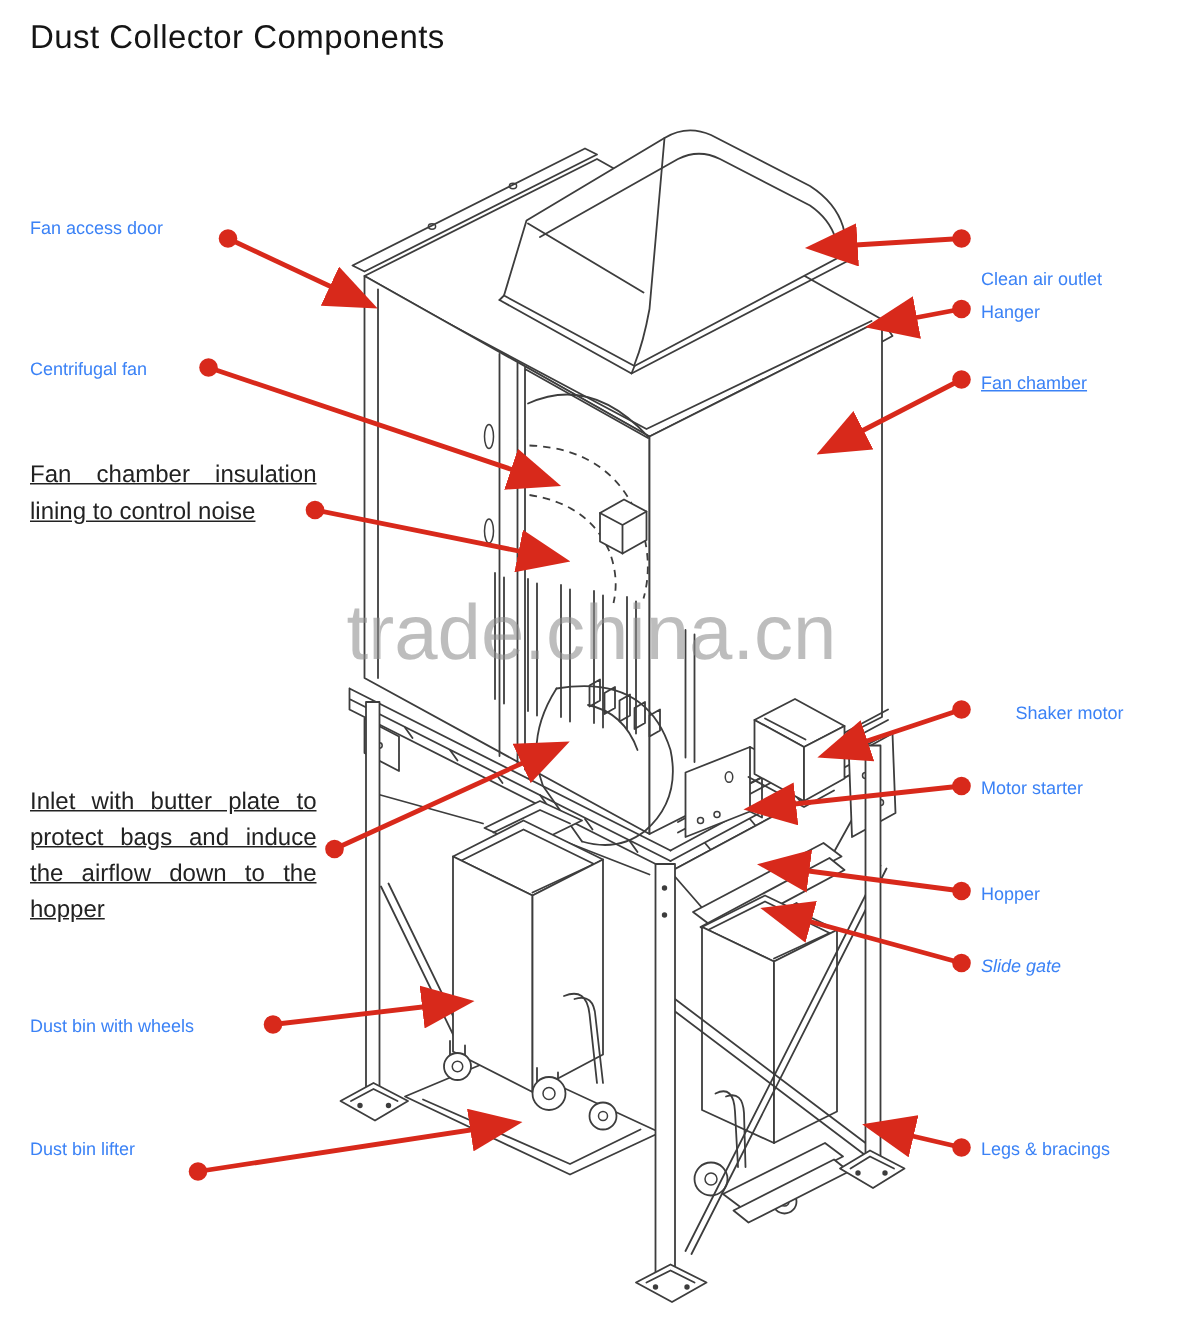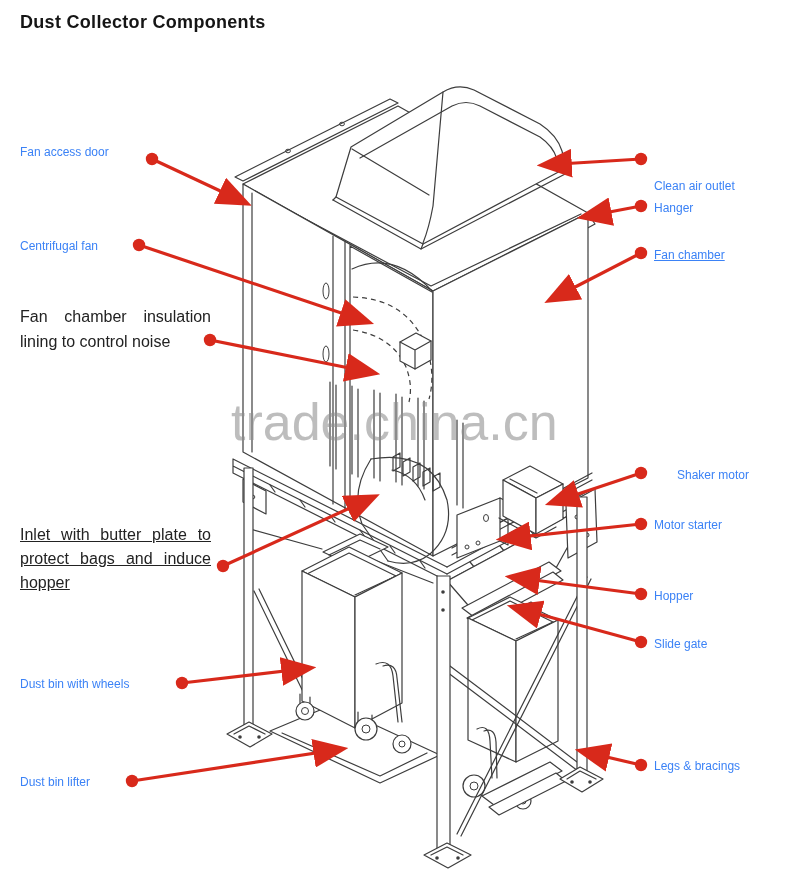--- a/index.html
+++ b/index.html
@@ -2,23 +2,23 @@
 <html><head>
 <meta charset="utf-8">
 <style>
   html,body{margin:0;padding:0;background:#fff;}
   #canvas{position:relative;width:800px;height:884px;background:#ffffff;overflow:hidden;
           font-family:"Liberation Sans","DejaVu Sans",sans-serif;color:#1f1f1f;}
   #machine-svg{position:absolute;left:0;top:0;z-index:1;}
   .lbl{position:absolute;font-size:12px;line-height:20px;color:#3b82f6;white-space:nowrap;z-index:3;}
   .lbl-block{position:absolute;font-size:16px;color:#222;width:191px;z-index:3;}
   .jline{text-align:justify;text-align-last:justify;}
-  .lh25 div{height:25px;}
+  .lh25 div{height:25px;text-decoration:underline;}
   .lh24 div{height:24px;}
-  #page-title{position:absolute;left:20px;top:12px;font-size:18px;font-weight:bold;
+  #page-title{position:absolute;left:20px;top:12px;font-size:22px;font-weight:normal;
               letter-spacing:.3px;color:#151515;z-index:3;white-space:nowrap;}
   #watermark{position:absolute;left:207px;top:392px;font-size:52px;color:#8f8f8f;opacity:.58;
              letter-spacing:0px;z-index:2;white-space:nowrap;margin-left:24px;}
   svg .ln{fill:none;stroke:#3d3d3d;stroke-width:1.2;stroke-linecap:round;stroke-linejoin:round;}
   svg .wf{fill:#ffffff;stroke:#3d3d3d;stroke-width:1.2;stroke-linejoin:round;}
   svg .dash{fill:none;stroke:#3d3d3d;stroke-width:1.2;stroke-dasharray:5 4;}
   svg .hole{fill:none;stroke:#3d3d3d;stroke-width:1;}
   svg .dot{fill:#3d3d3d;}
   .arrow-line{stroke:#d8291b;stroke-width:3.2;}
   .arrow-dot{fill:#d8291b;}
@@ -267,27 +267,28 @@
 
   <div class="lbl" style="left:20px;top:142px;">Fan access door</div>
   <div class="lbl" style="left:20px;top:236px;">Centrifugal fan</div>
   <div class="lbl-block lh25" style="left:20px;top:308px;">
     <div class="jline">Fan chamber insulation</div>
     <div>lining to control noise</div>
   </div>
   <div class="lbl-block lh24" style="left:20px;top:526px;text-decoration:underline;">
     <div class="jline">Inlet with butter plate to</div>
     <div class="jline">protect bags and induce</div>
+    <div class="jline">the airflow down to the</div>
     <div>hopper</div>
   </div>
   <div class="lbl" style="left:20px;top:674px;">Dust bin with wheels</div>
-  <div class="lbl" style="left:20px;top:772px;text-align:right;">Dust bin lifter</div>
+  <div class="lbl" style="left:20px;top:756px;text-align:right;">Dust bin lifter</div>
 
   <div class="lbl" style="left:654px;top:150px;margin-top:26px;">Clean air outlet</div>
   <div class="lbl" style="left:654px;top:198px;">Hanger</div>
   <div class="lbl" style="left:654px;top:245px;text-decoration:underline;">Fan chamber</div>
   <div class="lbl" style="left:677px;top:465px;">Shaker motor</div>
   <div class="lbl" style="left:654px;top:515px;text-align:right;">Motor starter</div>
   <div class="lbl" style="left:654px;top:586px;">Hopper</div>
-  <div class="lbl" style="left:654px;top:634px;">Slide gate</div>
+  <div class="lbl" style="left:654px;top:634px;font-style:italic;">Slide gate</div>
   <div class="lbl" style="left:654px;top:756px;">Legs &amp; bracings</div>
 
 </div>
 
 </body></html>

